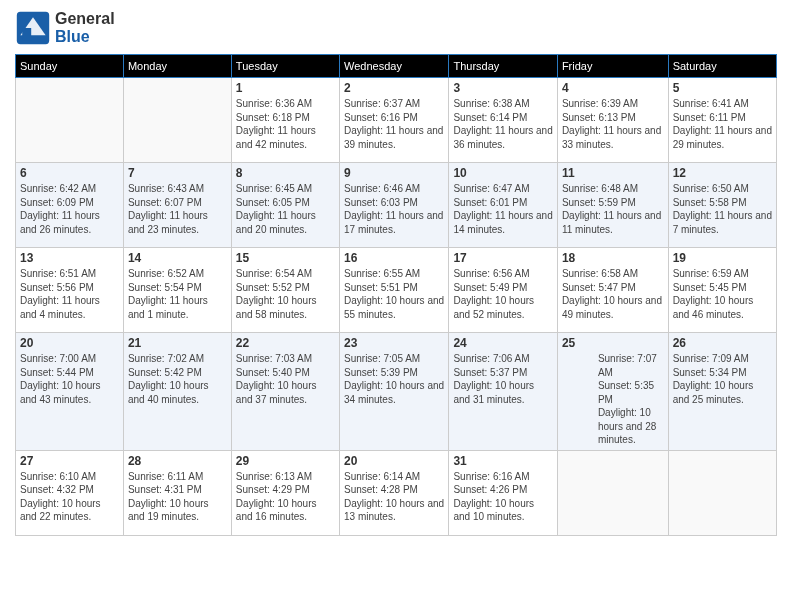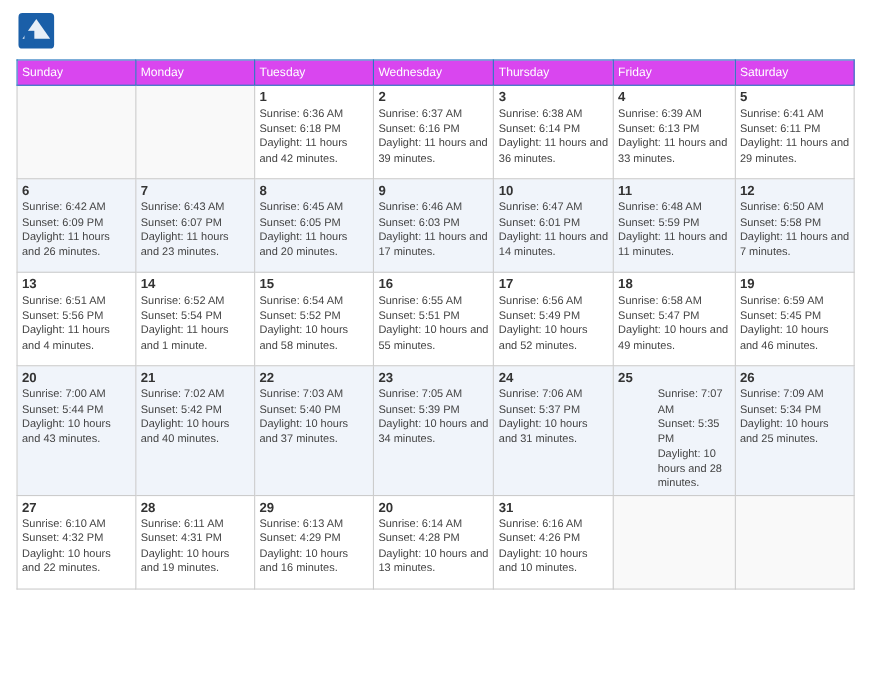--- a/index.html
+++ b/index.html
@@ -57,21 +57,21 @@
     .subtitle {
       font-size: 14px;
       color: #555;
     }
     .calendar {
       width: 100%;
       border-collapse: collapse;
       font-size: 10.5px;
     }
     .calendar th {
-      background-color: #d946ef;
+      background-color: #000000;
       color: #fff;
       padding: 5px 4px;
       text-align: left;
       font-size: 11px;
       font-weight: normal;
       border: 1px solid #2979c0;
     }
     .calendar td {
       border: 1px solid #ccc;
       vertical-align: top;
@@ -103,20 +103,24 @@
 <body>
 
 <div class="page">
   <div class="header">
     <div class="logo">
       <svg class="logo-icon" viewBox="0 0 40 40">
         <rect x="2" y="2" width="36" height="36" rx="4" fill="#1a5fa8"></rect>
         <polygon points="20,8 34,28 6,28" fill="white" opacity="0.9"></polygon>
         <rect x="8" y="20" width="10" height="14" fill="#1a5fa8"></rect>
       </svg>
+      <div class="logo-text">
+        <span class="logo-general">General</span>
+        <span class="logo-blue">Blue</span>
+      </div>
     </div>
     <div class="title-block">
     </div>
   </div>
 
   <table class="calendar">
     <thead>
       <tr>
       <th>Sunday</th>
           <th>Monday</th>

